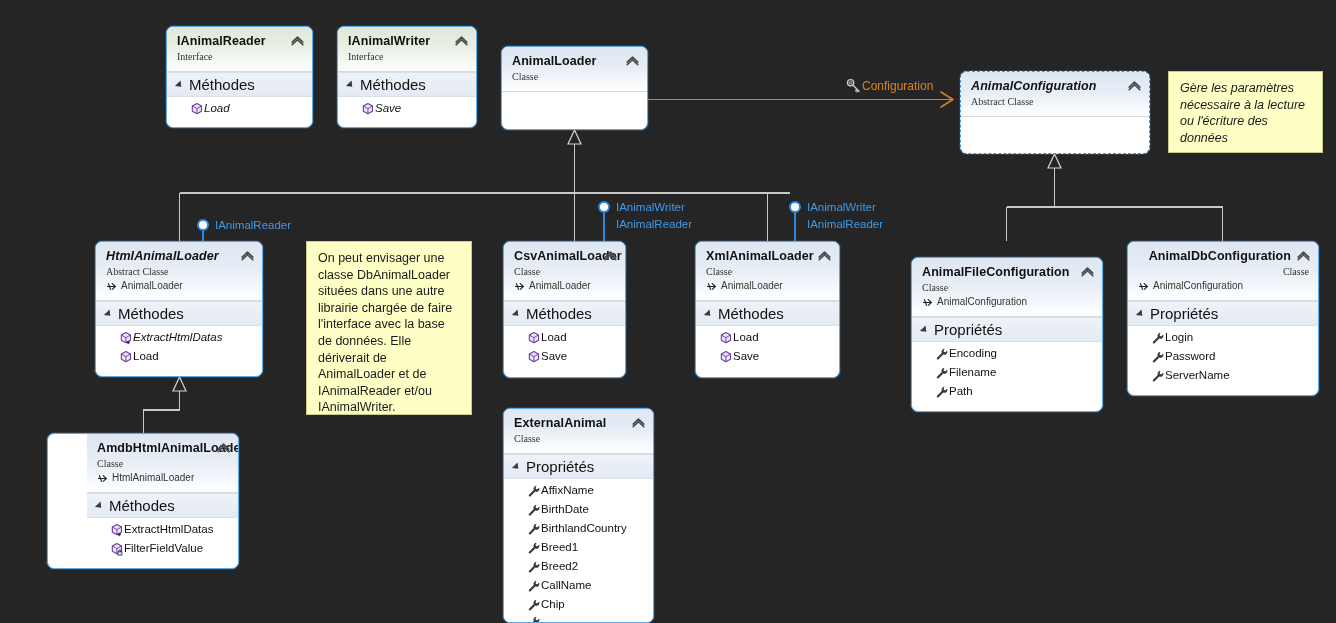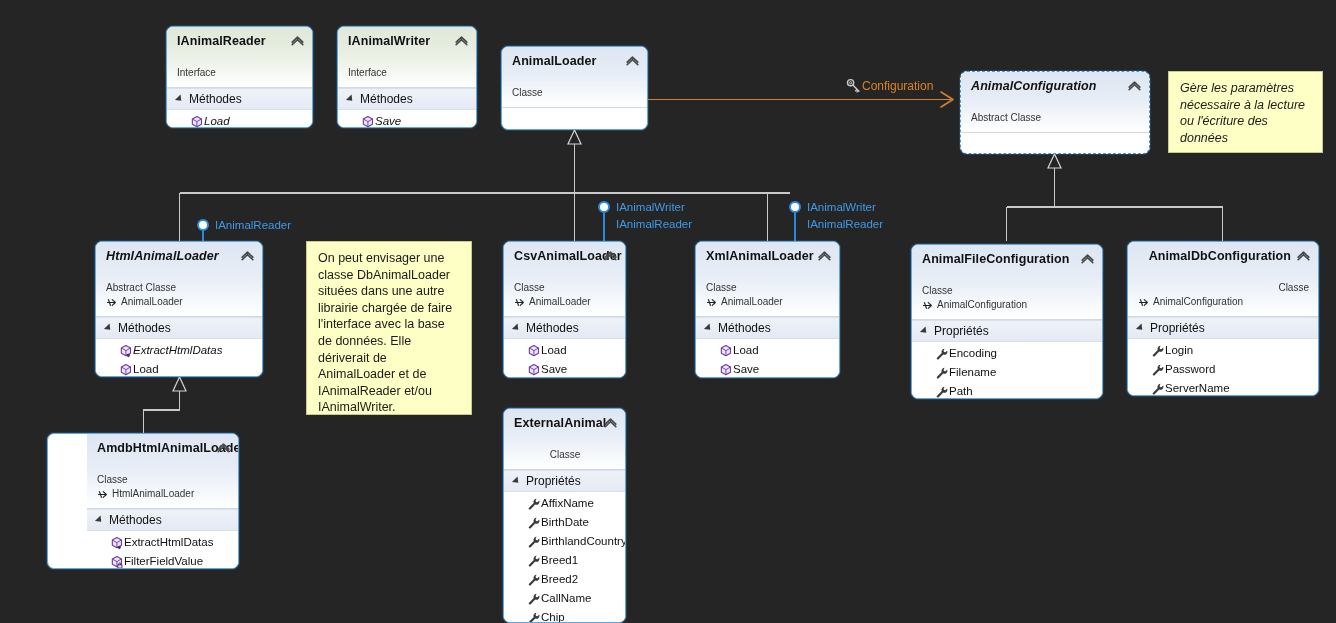--- a/index.html
+++ b/index.html
@@ -34,34 +34,34 @@
   }
   .node.iface .hdr{
     background:linear-gradient(to bottom,#dfe8d8 0%,#e9efe3 45%,#ffffff 100%);
   }
   .nm{
     font-size:12.5px;font-weight:bold;color:#111;letter-spacing:.1px;
     line-height:15px;padding-right:18px;
   }
   .nm.ital{font-style:italic;}
   .kind{
-    font-size:10px;color:#333;line-height:14px;margin-top:17px;
+    font-size:10px;color:#333;line-height:14px;margin-top:1px;font-family:Liberation Serif, serif;
   }
   .base{
     font-size:10px;color:#333;line-height:14px;display:flex;align-items:center;gap:4px;
   }
   .chev{
     position:absolute;right:8px;top:8px;width:13px;height:11px;
   }
   .sect{
     display:flex;align-items:center;gap:7px;
     padding:3px 0 3px 9px;
     background:linear-gradient(to bottom,#eef2f8 0%,#e4eaf4 100%);
     border-top:1px solid #d9e0ea;border-bottom:1px solid #d9e0ea;
-    font-size:12px;color:#111;
+    font-size:15px;color:#111;
   }
   .tri{width:0;height:0;border-left:5px solid #3a3a3a;border-top:4px solid transparent;border-bottom:4px solid transparent;transform:rotate(45deg);margin-left:1px;}
   .members{padding:2px 0 6px 0;background:#fff;}
   .mem{
     display:flex;align-items:center;gap:0;
     padding:1px 0 1px 23px;
     font-size:11.5px;color:#111;line-height:17px;
   }
   .mem.ital .mlbl{font-style:italic;}
   .ico{width:14px;height:14px;flex:0 0 14px;display:block;}
@@ -356,21 +356,21 @@
           </div>
           <div class="mem">
             <svg class="ico" viewBox="0 0 15 15">
               <path d="M7.4 1.6 L12.3 4.3 L12.3 9.9 L7.4 12.6 L2.5 9.9 L2.5 4.3 Z" fill="#efe3fb" stroke="#6b3fa0" stroke-width="1.2" stroke-linejoin="round"></path>
               <path d="M2.5 4.3 L7.4 7.1 L12.3 4.3 M7.4 7.1 L7.4 12.6" stroke="#6b3fa0" stroke-width="1" fill="none"></path>
             </svg>
             <span class="mlbl">Save</span>
           </div>
         </div>
       </div>
-      <div class="node" style="left: 911px; top: 244px; width: 192px; height: 155px;">
+      <div class="node" style="left: 911px; top: 257px; width: 192px; height: 155px;">
         <div class="hdr">
           <div class="nm">AnimalFileConfiguration</div>
           <div class="kind">Classe</div>
           <div class="base">
             <svg class="ico" style="width:11px;height:11px;flex:0 0 11px" viewBox="0 0 11 11">
               <path d="M1 5.5 H9" stroke="#222" stroke-width="1.1" fill="none"></path>
               <path d="M6.2 2.6 L9.4 5.5 L6.2 8.4" stroke="#222" stroke-width="1.1" fill="none" stroke-linecap="round" stroke-linejoin="round"></path>
               <path d="M2.3 2.2 L4.6 8.8" stroke="#222" stroke-width="1.1" fill="none"></path>
             </svg>
             <span>AnimalConfiguration</span>
@@ -440,21 +440,21 @@
             <span class="mlbl">Password</span>
           </div>
           <div class="mem">
             <svg class="ico" viewBox="0 0 15 15">
               <path d="M10.3 1.9 a3.3 3.3 0 0 0 -3.1 4.6 L2.2 11.4 a1.1 1.1 0 0 0 0 1.6 l0.1 0.1 a1.1 1.1 0 0 0 1.6 0 l4.9 -5 a3.3 3.3 0 0 0 4.3 -4.3 l-1.9 1.9 l-1.6 -0.4 l-0.4 -1.6 Z" fill="#3a3a3a"></path>
             </svg>
             <span class="mlbl">ServerName</span>
           </div>
         </div>
       </div>
-      <div class="node" style="left: 503px; top: 408px; width: 123px; height: 215px; text-align: center;">
+      <div class="node" style="left: 503px; top: 408px; width: 151px; height: 215px;">
         <div class="hdr">
           <div class="nm">ExternalAnimal</div>
           <div class="kind">Classe</div>
           <svg class="chev" viewBox="0 0 13 11">
             <path d="M1.2 7.2 L6.5 2.2 L11.8 7.2" fill="none" stroke="#4a4a4a" stroke-width="1.6" stroke-linecap="round" stroke-linejoin="round"></path>
             <path d="M1.2 9.6 L6.5 4.6 L11.8 9.6" fill="none" stroke="#4a4a4a" stroke-width="1.6" stroke-linecap="round" stroke-linejoin="round"></path>
           </svg>
         </div>
         <div class="sect">
           <span class="tri"></span>

